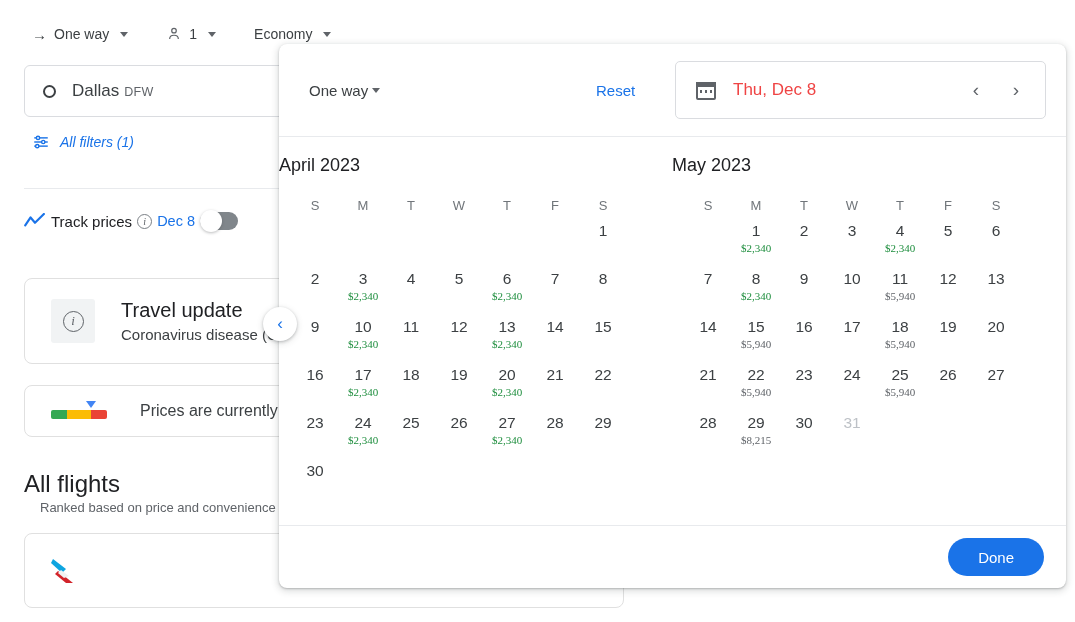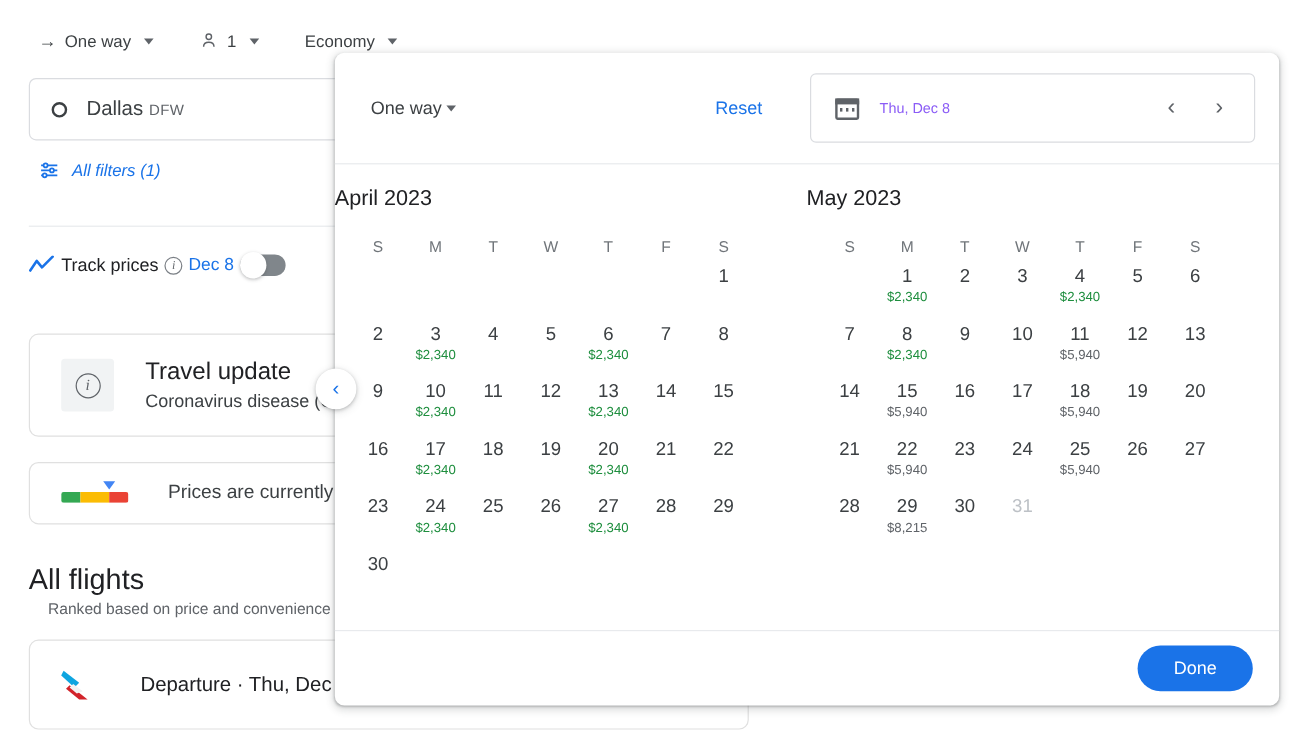--- a/index.html
+++ b/index.html
@@ -89,36 +89,36 @@
   .date-field {
     position: absolute; left: 396px; width: 371px; height: 58px;
     border: 1px solid #dadce0; border-radius: 5px; display: flex; align-items: center;
     padding: 0 16px 0 20px; gap: 17px; background: #fff;
   }
   .cal-ico { width: 20px; height: 20px; position: relative; flex: 0 0 auto; }
   .cal-ico .frame { position: absolute; left: 0; top: 2px; width: 20px; height: 18px; border: 2px solid #5f6368; border-radius: 2px; }
   .cal-ico .top { position: absolute; left: 0; top: 2px; width: 20px; height: 5px; background: #5f6368; }
   .cal-ico .d1, .cal-ico .d2, .cal-ico .d3 { position: absolute; top: 10px; width: 2.5px; height: 2.5px; background: #5f6368; }
   .cal-ico .d1 { left: 3.5px; } .cal-ico .d2 { left: 8.7px; } .cal-ico .d3 { left: 13.9px; }
-  .date-text { font-size: 12px; color: #8b5cf6; flex: 1; }
+  .date-text { font-size: 17px; color: #ef4444; flex: 1; }
   .nav-arrows { display: flex; align-items: center; gap: 14px; }
   .nav-arrow { width: 26px; height: 26px; display: flex; align-items: center; justify-content: center; color: #5f6368; font-size: 19px; cursor: pointer; border-radius: 50%; }
 
   .months { display: flex; padding: 18px 0 0 0; }
   .month { width: 393px; }
   .month-title { text-align: left; font-size: 18px; color: #202124; margin-bottom: 18px; }
   .dow-row, .week-row { display: flex; }
   .dow, .day-cell { width: 48px; text-align: center; flex: 0 0 48px; }
   .dow { font-size: 13px; color: #70757a; height: 24px; line-height: 24px; }
   .grid-inner { padding-left: 12px; }
   .week-row { height: 48px; }
   .day-cell { display: flex; flex-direction: column; align-items: center; justify-content: flex-start; padding-top: 3px; cursor: pointer; border-radius: 4px; }
   .day-num { font-size: 15.5px; color: #3c4043; line-height: 19px; }
   .day-num.dim { color: #bdc1c6; }
-  .day-price { font-size: 11px; line-height: 15px; margin-top: 1px; }
+  .day-price { font-size: 11px; line-height: 15px; margin-top: 1px; font-family: Liberation Serif, serif; }
   .day-price.low { color: #1e8e3e; }
   .day-price.mid { color: #5f6368; }
   .day-cell.empty { cursor: default; }
 
   .popup-foot { position: absolute; left: 0; bottom: 0; width: 787px; height: 63px; border-top: 1px solid #e8eaed; display: flex; align-items: center; justify-content: flex-end; padding-right: 22px; }
   .done-btn { background: #1a73e8; color: #fff; font-size: 15px; font-weight: 500; border: none; border-radius: 19px; padding: 0 30px; height: 38px; cursor: pointer; font-family: "Liberation Sans", sans-serif; }
 
   .prev-circle {
     position: absolute; left: 263px; top: 307px; width: 34px; height: 34px;
     background: #fff; border-radius: 50%;
@@ -218,21 +218,20 @@
     </div>
 
     <div class="card" id="flight-card">
       <span class="aa-logo">
         <svg width="40" height="36" viewBox="0 0 40 36">
           <path d="M4 6 L17 16 L13 20 L2 10 Z" fill="#0ea5e0"></path>
           <path d="M9 18 L24 30 L17 30 L6 21 Z" fill="#d2232a"></path>
           <path d="M12 17 L20 23 L15 25 L9 20 Z" fill="#f2f2f2"></path>
         </svg>
       </span>
-      <span class="departure-text">Departure  ·  Thu, Dec</span>
     </div>
   </div>
 
   <div class="prev-circle">
     <span>‹</span>
   </div>
 
   <div class="popup">
 
     <div class="popup-head">

